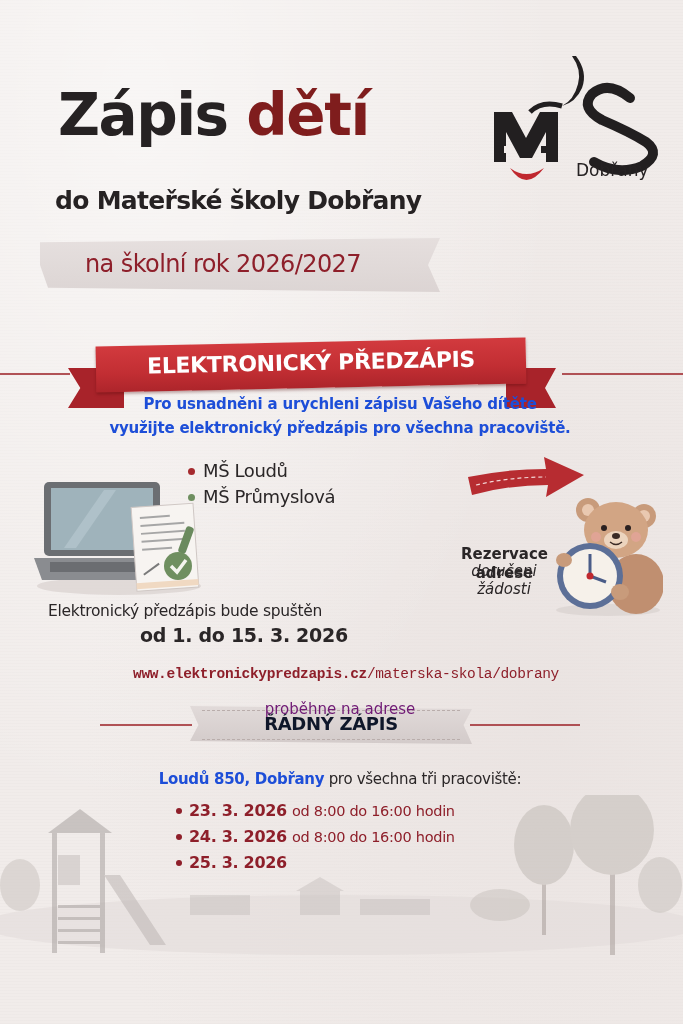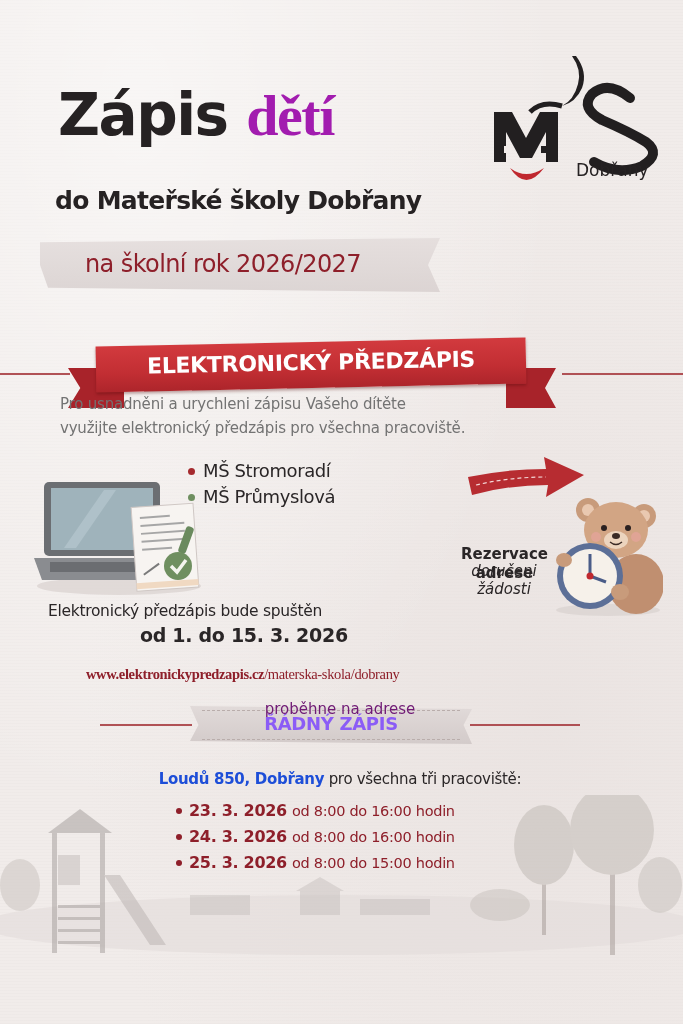--- a/index.html
+++ b/index.html
@@ -16,21 +16,21 @@
   }
   .abs { position: absolute; }
 
   
   .title {
     left: 58px; top: 86px;
     font-family: "DejaVu Sans", sans-serif;
     font-weight: bold; font-size: 58px; letter-spacing: -1.5px;
     line-height: 1; color: #262223;
   }
-  .title .accent { color: #a21caf; font-family: Liberation Serif, serif; }
+  .title .accent { color: #7f1d1d; }
   .subtitle {
     left: 55px; top: 186px;
     font-family: "DejaVu Sans", sans-serif;
     font-weight: bold; font-size: 25px; letter-spacing: -0.7px; color: #262223;
   }
 
   
   .logo { left: 490px; top: 50px; width: 190px; height: 150px; }
   .logo-label {
     left: 576px; top: 160px; font-family: "DejaVu Sans", sans-serif;
@@ -68,23 +68,23 @@
     transform: rotate(-1.2deg);
     box-shadow: 0 2px 3px rgba(80,10,10,0.35);
   }
   .banner-text {
     left: 96px; top: 350px; width: 430px; text-align: center;
     font-family: "DejaVu Sans", sans-serif; font-weight: bold;
     font-size: 22px; color: #fff; letter-spacing: -0.3px;
     transform: rotate(-1.2deg);
   }
   .intro {
-    left: 60px; top: 392px; width: 560px; text-align: left;
-    font-family: "DejaVu Sans", sans-serif;
-    font-size: 15px; line-height: 24px; color: #737373; letter-spacing: -0.2px;
+    left: 60px; top: 392px; width: 560px; text-align: center;
+    font-family: "DejaVu Sans", sans-serif;
+    font-size: 15px; line-height: 24px; color: #1d4ed8; letter-spacing: -0.2px; font-weight: bold;
   }
 
   
   .loc-list { left: 188px; top: 458px; list-style: none; }
   .loc-list li {
     font-family: "DejaVu Sans", sans-serif;
     font-size: 18px; line-height: 26px; color: #2a2627; letter-spacing: -0.4px;
     display: flex; align-items: center;
   }
   .loc-list .dot {
@@ -116,39 +116,39 @@
     left: 48px; top: 602px;
     font-family: "DejaVu Sans", sans-serif; font-size: 15.5px; color: #2a2627; letter-spacing: -0.3px;
   }
   .launch-dates {
     left: 140px; top: 624px;
     font-family: "DejaVu Sans", sans-serif; font-weight: bold; font-size: 19px;
     color: #2a2627; letter-spacing: -0.3px;
   }
   .url {
     left: 86px; top: 666px; width: 520px;
-    font-family: Liberation Serif, serif; font-size: 14.5px; color: #8e1f2a;
-    letter-spacing: -0.35px; white-space: nowrap;
+    font-family: Liberation Mono, monospace; font-size: 14.5px; color: #8e1f2a;
+    letter-spacing: -0.35px; white-space: nowrap; text-align: center;
   }
   .url b { font-weight: bold; }
 
   
   .reg-ribbon {
     left: 190px; top: 706px; width: 282px; height: 38px;
     background: linear-gradient(180deg, #e1dad9, #d3cbca);
     clip-path: polygon(0 0, 100% 8%, 97% 50%, 100% 100%, 0 92%, 3% 50%);
   }
   .reg-ribbon::after {
     content: ""; position: absolute; left: 12px; right: 12px; top: 4px; bottom: 4px;
     border-top: 1px dashed #b9adab; border-bottom: 1px dashed #b9adab;
   }
   .reg-title {
     left: 190px; top: 713px; width: 282px; text-align: center;
     font-family: "DejaVu Sans", sans-serif; font-weight: bold; font-size: 18px;
-    color: #8b5cf6; letter-spacing: -0.3px;
+    color: #0f172a; letter-spacing: -0.3px;
   }
   .reg-sub {
     left: 190px; top: 700px; width: 300px; text-align: center;
     font-family: "DejaVu Sans", sans-serif; font-size: 15px; color: #701a75;
   }
   .reg-address {
     left: 60px; top: 770px; width: 560px; text-align: center;
     font-family: "DejaVu Sans", sans-serif; font-size: 15px; color: #2a2627; letter-spacing: -0.3px;
   }
   .reg-address .addr { color: #1d4ed8; font-weight: bold; }
@@ -226,21 +226,21 @@
   </g>
 
   <rect x="148" y="48" width="8" height="28" rx="3" fill="#6a8a5e" transform="rotate(20 152 62)"></rect>
   <circle cx="144" cy="88" r="14" fill="#6f8f60"></circle>
   <path d="M137 88 L143 94 L152 82" stroke="#f4f4ee" stroke-width="3.5" fill="none"></path>
 </svg>
 
 <ul class="abs loc-list">
   <li>
       <span class="dot"></span>
-      <span>MŠ Stromoradí</span>
+      <span>MŠ Loudů</span>
     </li>
   <li>
       <span class="dot" style="background:#6f8f60"></span>
       <span>MŠ Průmyslová</span>
     </li>
 </ul>
 
 <svg class="abs arrow" viewBox="0 0 120 50">
   <path d="M2 22 Q40 14 80 14 L78 2 L118 20 L80 42 L82 30 Q42 30 6 40 Z" fill="#b72c31"></path>
   <path d="M10 30 Q44 22 80 22" stroke="#f3d6d6" stroke-width="1.2" stroke-dasharray="4 3" fill="none"></path>
@@ -298,21 +298,20 @@
       <span>od 8:00 do 16:00 hodin</span>
     </li>
   <li>
       <span class="dot"></span>
       <span class="d">24. 3. 2026</span>
       <span>od 8:00 do 16:00 hodin</span>
     </li>
   <li>
       <span class="dot"></span>
       <span class="d">25. 3. 2026</span>
-      <span>od 8:00 do 15:00 hodin</span>
     </li>
 </ul>
 
 <svg class="abs landscape" viewBox="0 0 683 229" style="z-index:-1;">
   <ellipse cx="340" cy="130" rx="360" ry="30" fill="#e3dcda" opacity="0.6"></ellipse>
 
   <g opacity="0.55" fill="#a9a3a1">
     <path d="M48 38 L80 14 L112 38 Z"></path>
     <rect x="52" y="38" width="5" height="120"></rect>
     <rect x="100" y="38" width="5" height="120"></rect>

